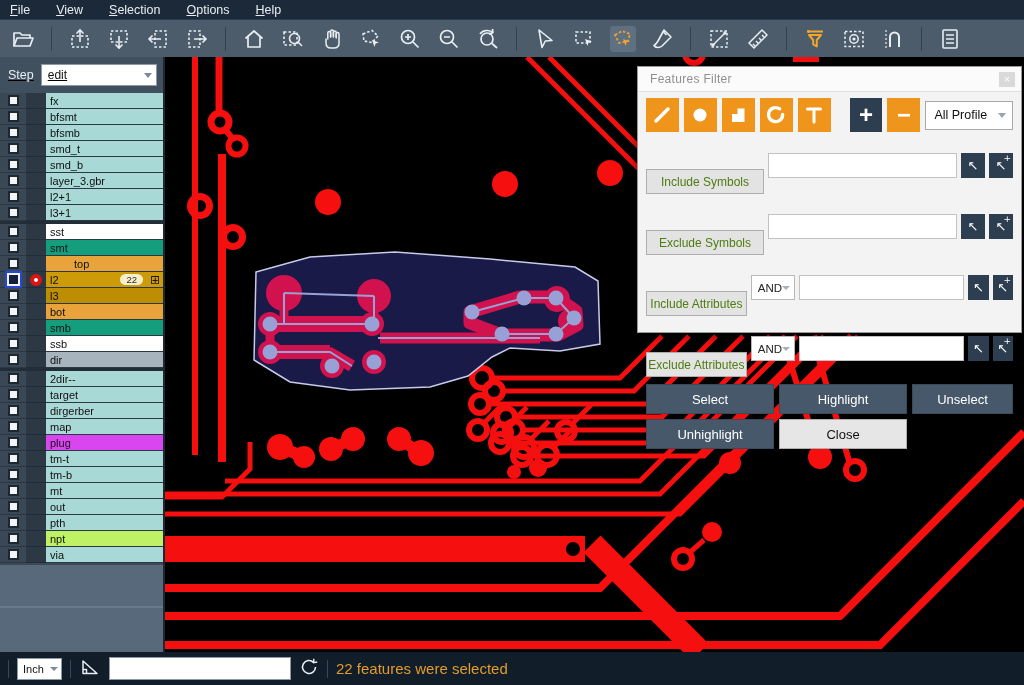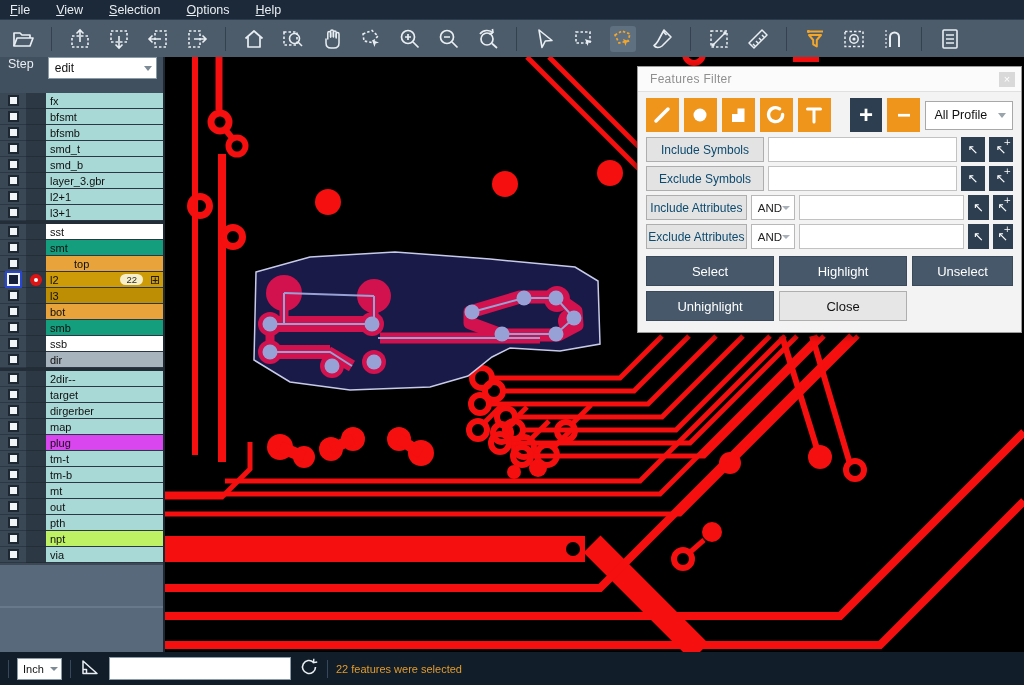--- a/index.html
+++ b/index.html
@@ -22,22 +22,22 @@
   .tb-sep { width:1px; height:24px; background:#34424f; margin:0 2px; }
   .tb-active { background:#5f7080; border-radius:3px; }
   .tb-icon svg { display:block; }
 
   
   .canvas { position:absolute; left:165px; top:57px; width:859px; height:595px; background:#000; }
 
   
   .sidebar { position:absolute; left:0; top:57px; width:165px; height:595px;
              background:#3c4955; border-right:2px solid #1e2832; }
-  .step-row { height:36px; background:#40505e; display:flex; align-items:flex-start;
-              gap:14px; padding:0 6px 0 8px; }
+  .step-row { height:36px; background:#40505e; display:flex; align-items:center;
+              gap:7px; padding:0 6px 0 8px;text-decoration:underline; }
   .step-label { color:#e8edf2; font-size:12.5px; }
   .selectbox { background:#fff; border:1px solid #8a9aa6; height:22px; flex:1;
                display:flex; align-items:center; padding:0 4px 0 6px; font-size:12px; color:#111; }
   .selectbox .chev { margin-left:auto; width:0; height:0; border-left:4px solid transparent;
                      border-right:4px solid transparent; border-top:5px solid #7c8a96; }
   .layer-list { }
   .layer-row { display:flex; align-items:stretch; height:16px; }
   .cb-cell { width:26px; background:#3a4754; display:flex; align-items:center; justify-content:center;
              border-bottom:1px solid #2b3744; }
   .cb { width:11px; height:11px; background:#f2f5f7; border:2px solid #1d2731; }
@@ -72,21 +72,21 @@
              justify-content:center; }
   .typebtn.dark { background:#2d3e50; margin-left:14px; }
   .typebtn .plusminus { color:#fff; font-size:24px; font-weight:bold; line-height:1; }
   .profile-select { margin-left:auto; width:90px; height:29px; background:#fff;
                     border:1px solid #a8a8a8; display:flex; align-items:center;
                     padding:0 6px 0 8px; font-size:12.5px; color:#111; }
   .profile-select .chev { margin-left:auto; width:0; height:0; border-left:4px solid transparent;
                           border-right:4px solid transparent; border-top:5px solid #9aa4ac; }
   .dlg-row { display:flex; align-items:center; padding:0 8px; margin-bottom:4px; gap:4px; }
   .row-label { width:118px; height:25px; background:#e3e3e3; border:1px solid #aeaeae;
-               display:flex; align-items:center; justify-content:center; font-size:12px; color:#0c4a6e; }
+               display:flex; align-items:center; justify-content:center; font-size:12px; color:#4d7c0f;margin-top:32px; }
   .and-select { width:50px; height:25px; background:#fff; border:1px solid #b8b8b8;
                 display:flex; align-items:center; padding:0 4px 0 6px; font-size:11.5px; color:#222; }
   .and-select .chev { margin-left:auto; width:0; height:0; border-left:4px solid transparent;
                       border-right:4px solid transparent; border-top:4px solid #a8b0b8; }
   .row-input { flex:1; height:25px; background:#fff; border:1px solid #c2c2c2; font-size:12px;
                padding:0 4px; outline:none; }
   .pickbtn { width:24px; height:25px; background:#2d3e50; color:#fff; display:flex;
              align-items:center; justify-content:center; font-size:13px; position:relative;
              font-family:"DejaVu Sans", sans-serif; }
   .pickbtn .plus { position:absolute; right:2px; top:0px; font-size:9px; }
@@ -98,21 +98,21 @@
   
   .statusbar { position:absolute; left:0; top:652px; width:1024px; height:33px;
                background:#111d29; display:flex; align-items:center; gap:8px; padding-left:8px; }
   .sb-sep { width:1px; height:18px; background:#36495c; }
   .unit-select { width:45px; height:22px; background:#fff; border:1px solid #8a9aa6;
                  display:flex; align-items:center; padding:0 3px 0 5px; font-size:11px; color:#111; }
   .unit-select .chev { margin-left:auto; width:0; height:0; border-left:4px solid transparent;
                        border-right:4px solid transparent; border-top:4px solid #7c8a96; }
   .cmd-input { width:182px; height:23px; background:#fff; border:1px solid #8a9aa6;
                font-size:12px; padding:0 4px; outline:none; }
-  .sb-msg { color:#e29b2c; font-size:11px; }
+  .sb-msg { color:#e29b2c; font-size:15px; }
 </style>
 </head>
 <body>
 
 <div id="app">
 
   <div class="menubar">
     <span class="menu-item">File</span>
     <span class="menu-item">View</span>
     <span class="menu-item">Selection</span>

